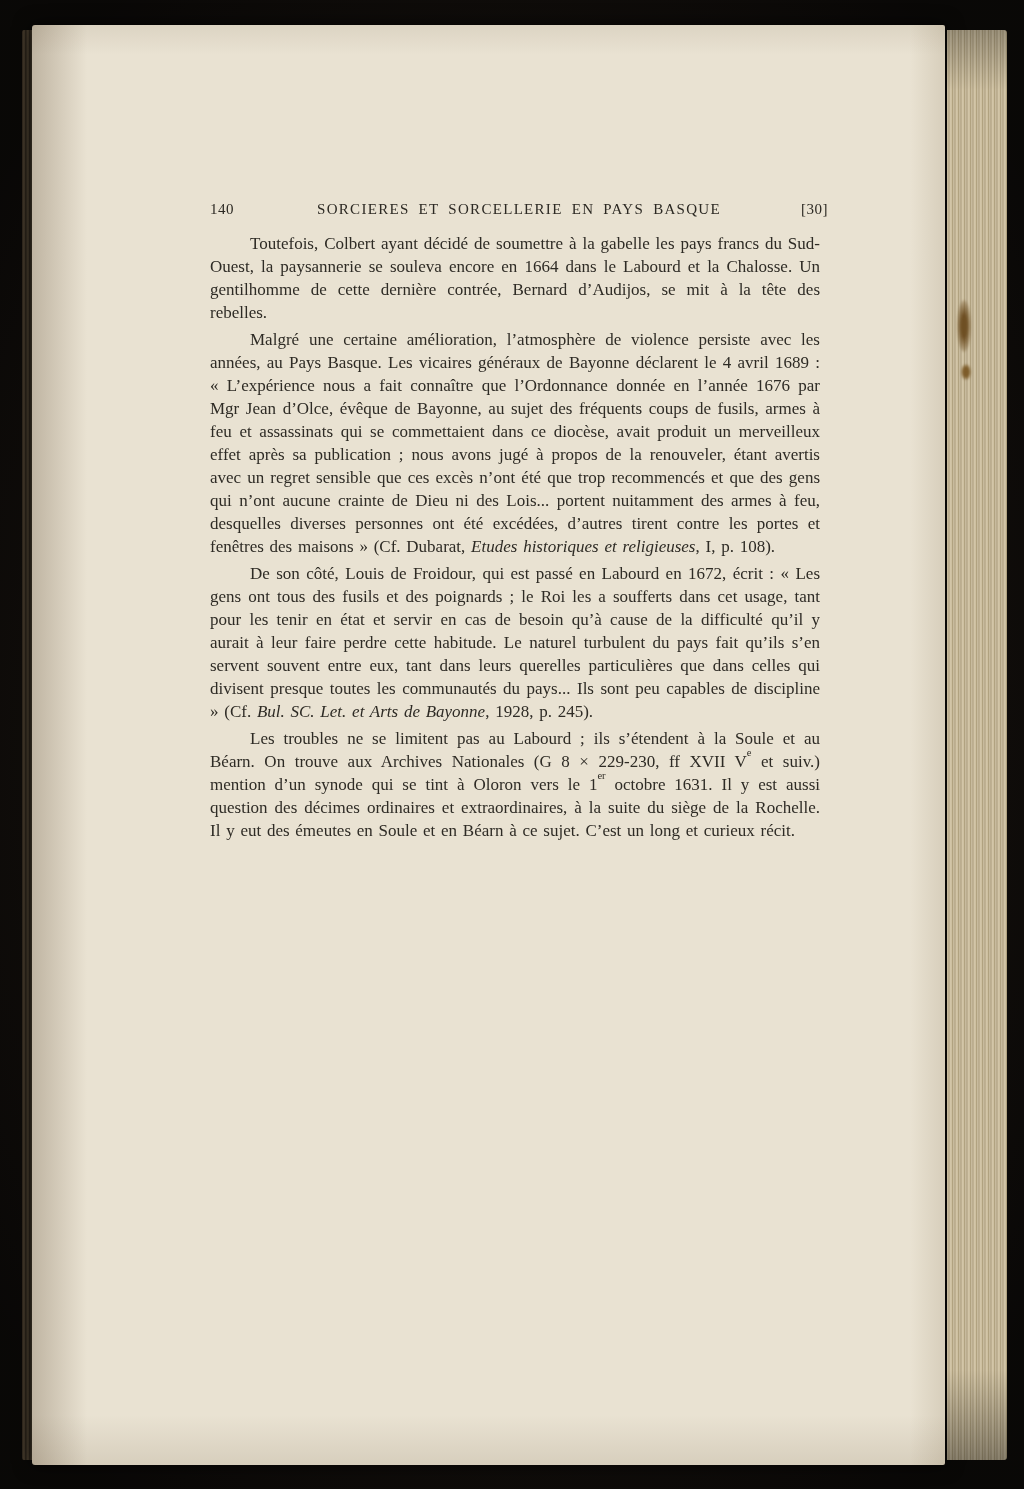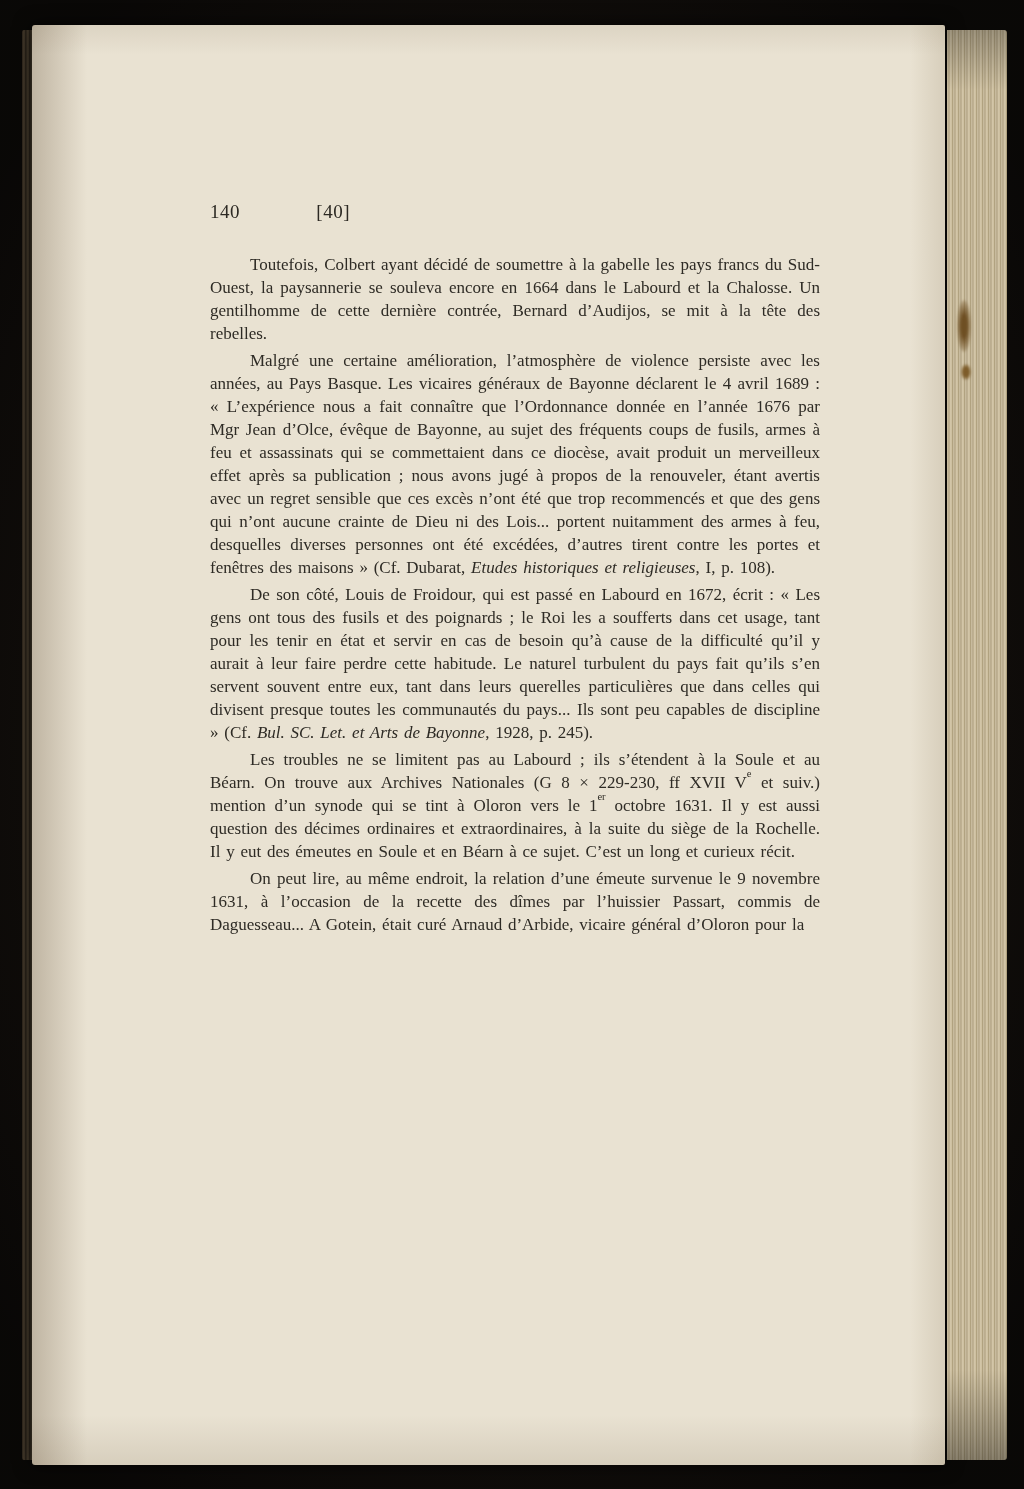--- a/index.html
+++ b/index.html
@@ -80,23 +80,23 @@
   .text-block {
     position: absolute;
     left: 178px;
     top: 176px;
     width: 618px;
     color: #2e2b25;
   }
   .page-header {
     display: flex;
     align-items: flex-end;
-    font-size: 19px;
+    font-size: 15px;
     letter-spacing: 0.5px;
-    margin-bottom: 26px;
+    margin-bottom: 10px;
     color: #2c2923;
   }
   .page-header .num {
     width: 70px;
     text-align: left;
   }
   .page-header .title {
     flex: 1;
     text-align: center;
     letter-spacing: 1.3px;
@@ -127,27 +127,27 @@
 <body>
 
 <div class="scan-bg"></div>
 
 <div class="gutter-pages"></div>
 
 <div class="paper">
   <div class="text-block">
     <div class="page-header">
       <span class="num">140</span>
-      <span class="bracket">[40]</span>
+      <span class="title">SORCIERES ET SORCELLERIE EN PAYS BASQUE</span>
+      <span class="bracket">[30]</span>
     </div>
     <div>
         <p class="para"><span>Toutefois, Colbert ayant décidé de soumettre à la gabelle les pays francs du Sud-Ouest, la paysannerie se souleva encore en 1664 dans le Labourd et la Chalosse. Un gentilhomme de cette dernière contrée, Bernard d’Audijos, se mit à la tête des rebelles.</span></p>
         <p class="para"><span>Malgré une certaine amélioration, l’atmosphère de violence persiste avec les années, au Pays Basque. Les vicaires généraux de Bayonne déclarent le 4 avril 1689 : « L’expérience nous a fait connaître que l’Ordonnance donnée en l’année 1676 par Mgr Jean d’Olce, évêque de Bayonne, au sujet des fréquents coups de fusils, armes à feu et assassinats qui se commettaient dans ce diocèse, avait produit un merveilleux effet après sa publication ; nous avons jugé à propos de la renouveler, étant avertis avec un regret sensible que ces excès n’ont été que trop recommencés et que des gens qui n’ont aucune crainte de Dieu ni des Lois... portent nuitamment des armes à feu, desquelles diverses personnes ont été excédées, d’autres tirent contre les portes et fenêtres des maisons » (Cf. Dubarat, </span><span style="font-style: italic;">Etudes historiques et religieuses</span><span>, I, p. 108).</span></p>
         <p class="para"><span>De son côté, Louis de Froidour, qui est passé en Labourd en 1672, écrit : « Les gens ont tous des fusils et des poignards ; le Roi les a soufferts dans cet usage, tant pour les tenir en état et servir en cas de besoin qu’à cause de la difficulté qu’il y aurait à leur faire perdre cette habitude. Le naturel turbulent du pays fait qu’ils s’en servent souvent entre eux, tant dans leurs querelles particulières que dans celles qui divisent presque toutes les communautés du pays... Ils sont peu capables de discipline » (Cf. </span><span style="font-style: italic;">Bul. SC. Let. et Arts de Bayonne</span><span>, 1928, p. 245).</span></p>
         <p class="para"><span>Les troubles ne se limitent pas au Labourd ; ils s’étendent à la Soule et au Béarn. On trouve aux Archives Nationales (G 8 × 229-230, ff XVII V</span><sup>e</sup><span> et suiv.) mention d’un synode qui se tint à Oloron vers le 1</span><sup>er</sup><span> octobre 1631. Il y est aussi question des décimes ordinaires et extraordinaires, à la suite du siège de la Rochelle. Il y eut des émeutes en Soule et en Béarn à ce sujet. C’est un long et curieux récit.</span></p>
-        <p class="para"><span>On peut lire, au même endroit, la relation d’une émeute survenue le 9 novembre 1631, à l’occasion de la recette des dîmes par l’huissier Passart, commis de Daguesseau... A Gotein, était curé Arnaud d’Arbide, vicaire général d’Oloron pour la</span></p>
       </div>
   </div>
 </div>
 
 <div class="fore-edge"></div>
 <div class="stain stain-1"></div>
 <div class="stain stain-2"></div>
 
 </body></html>

